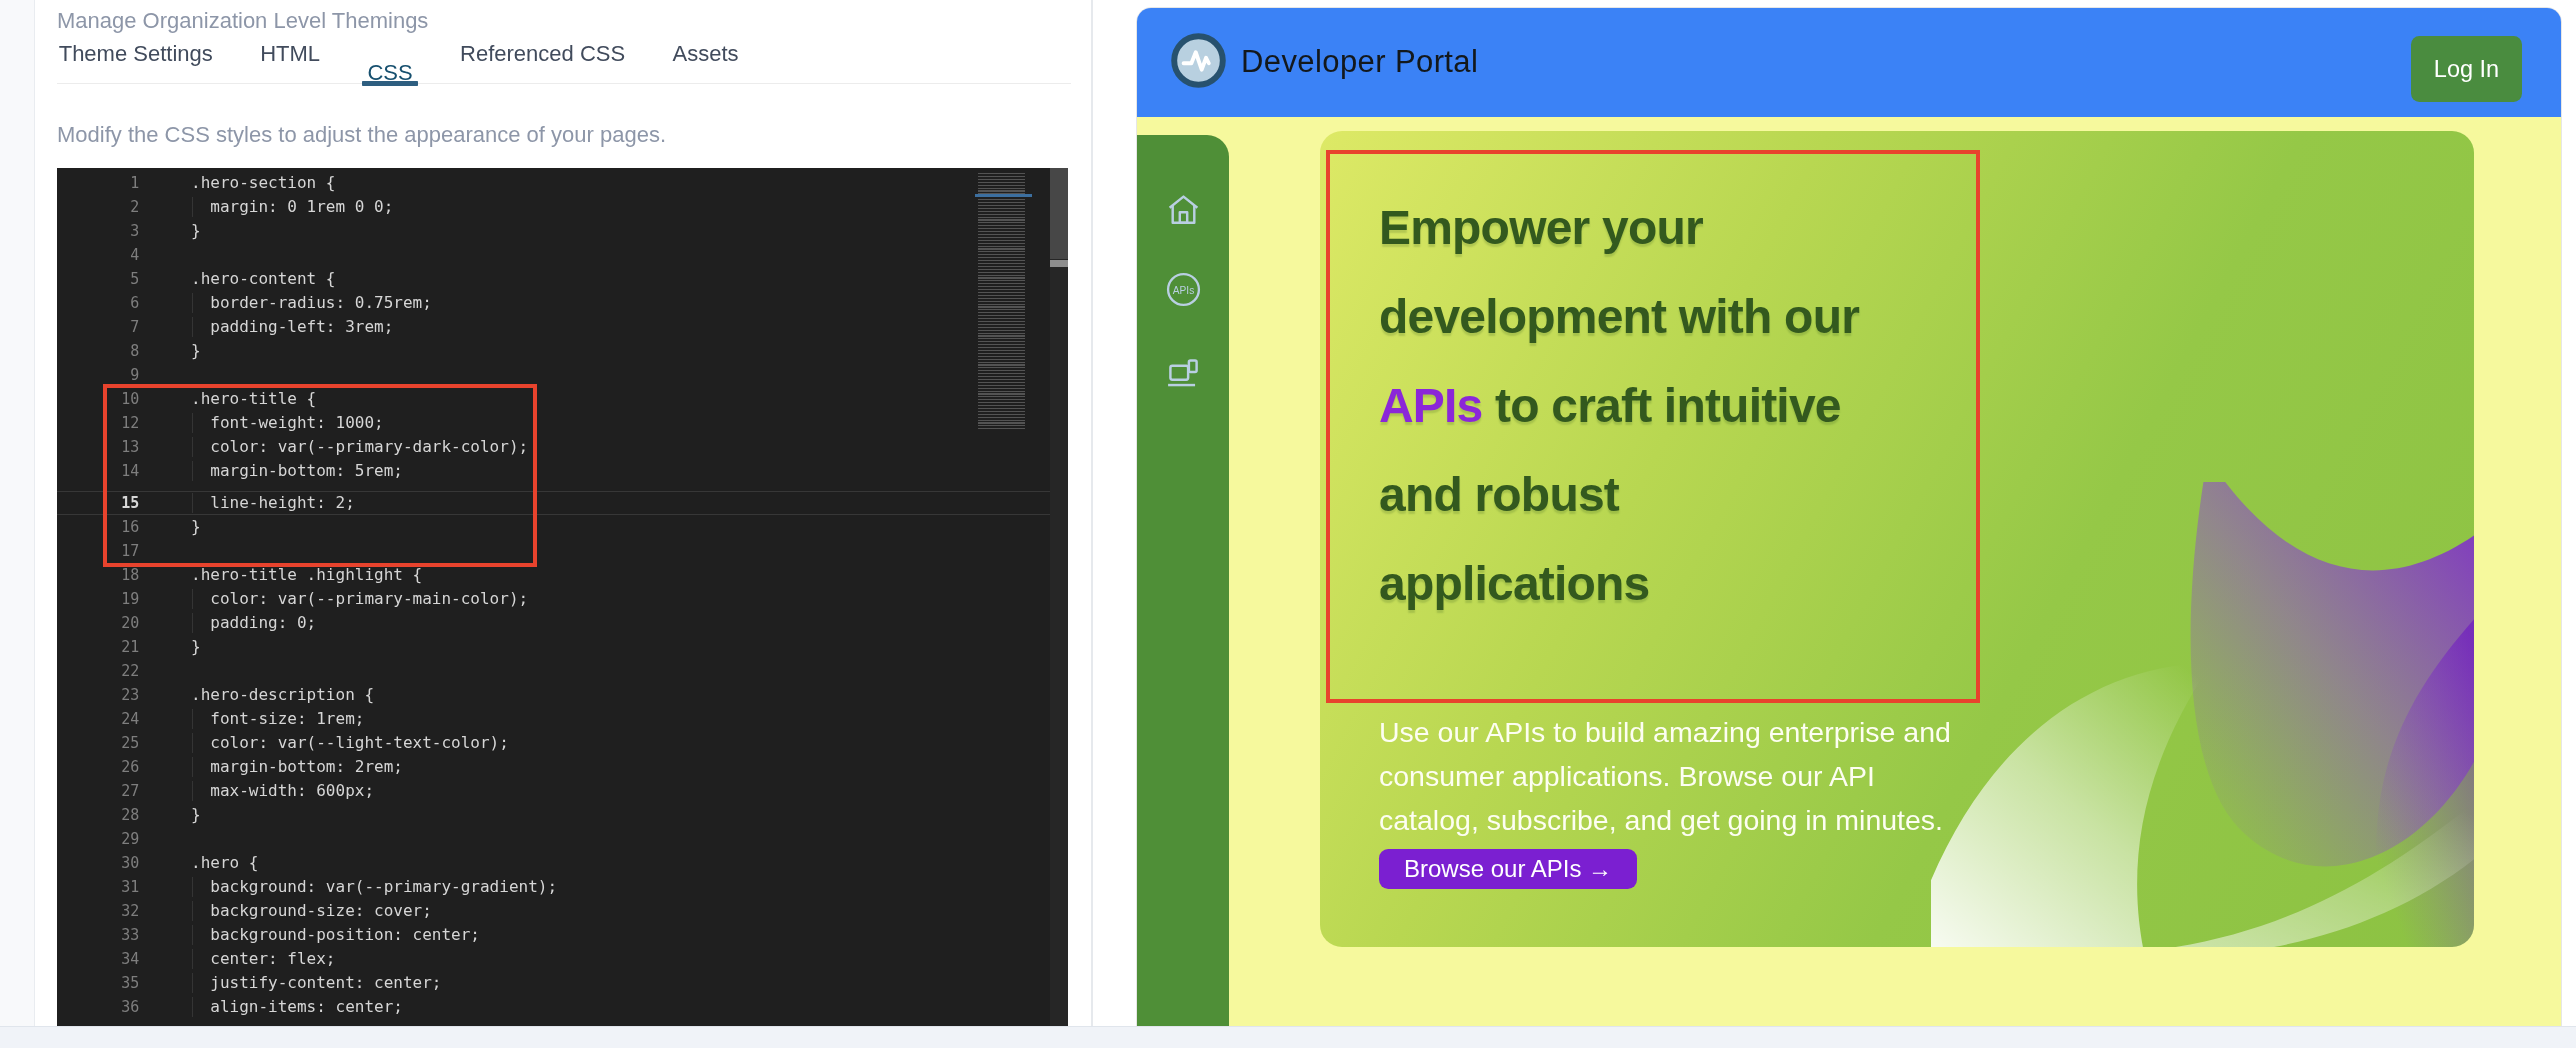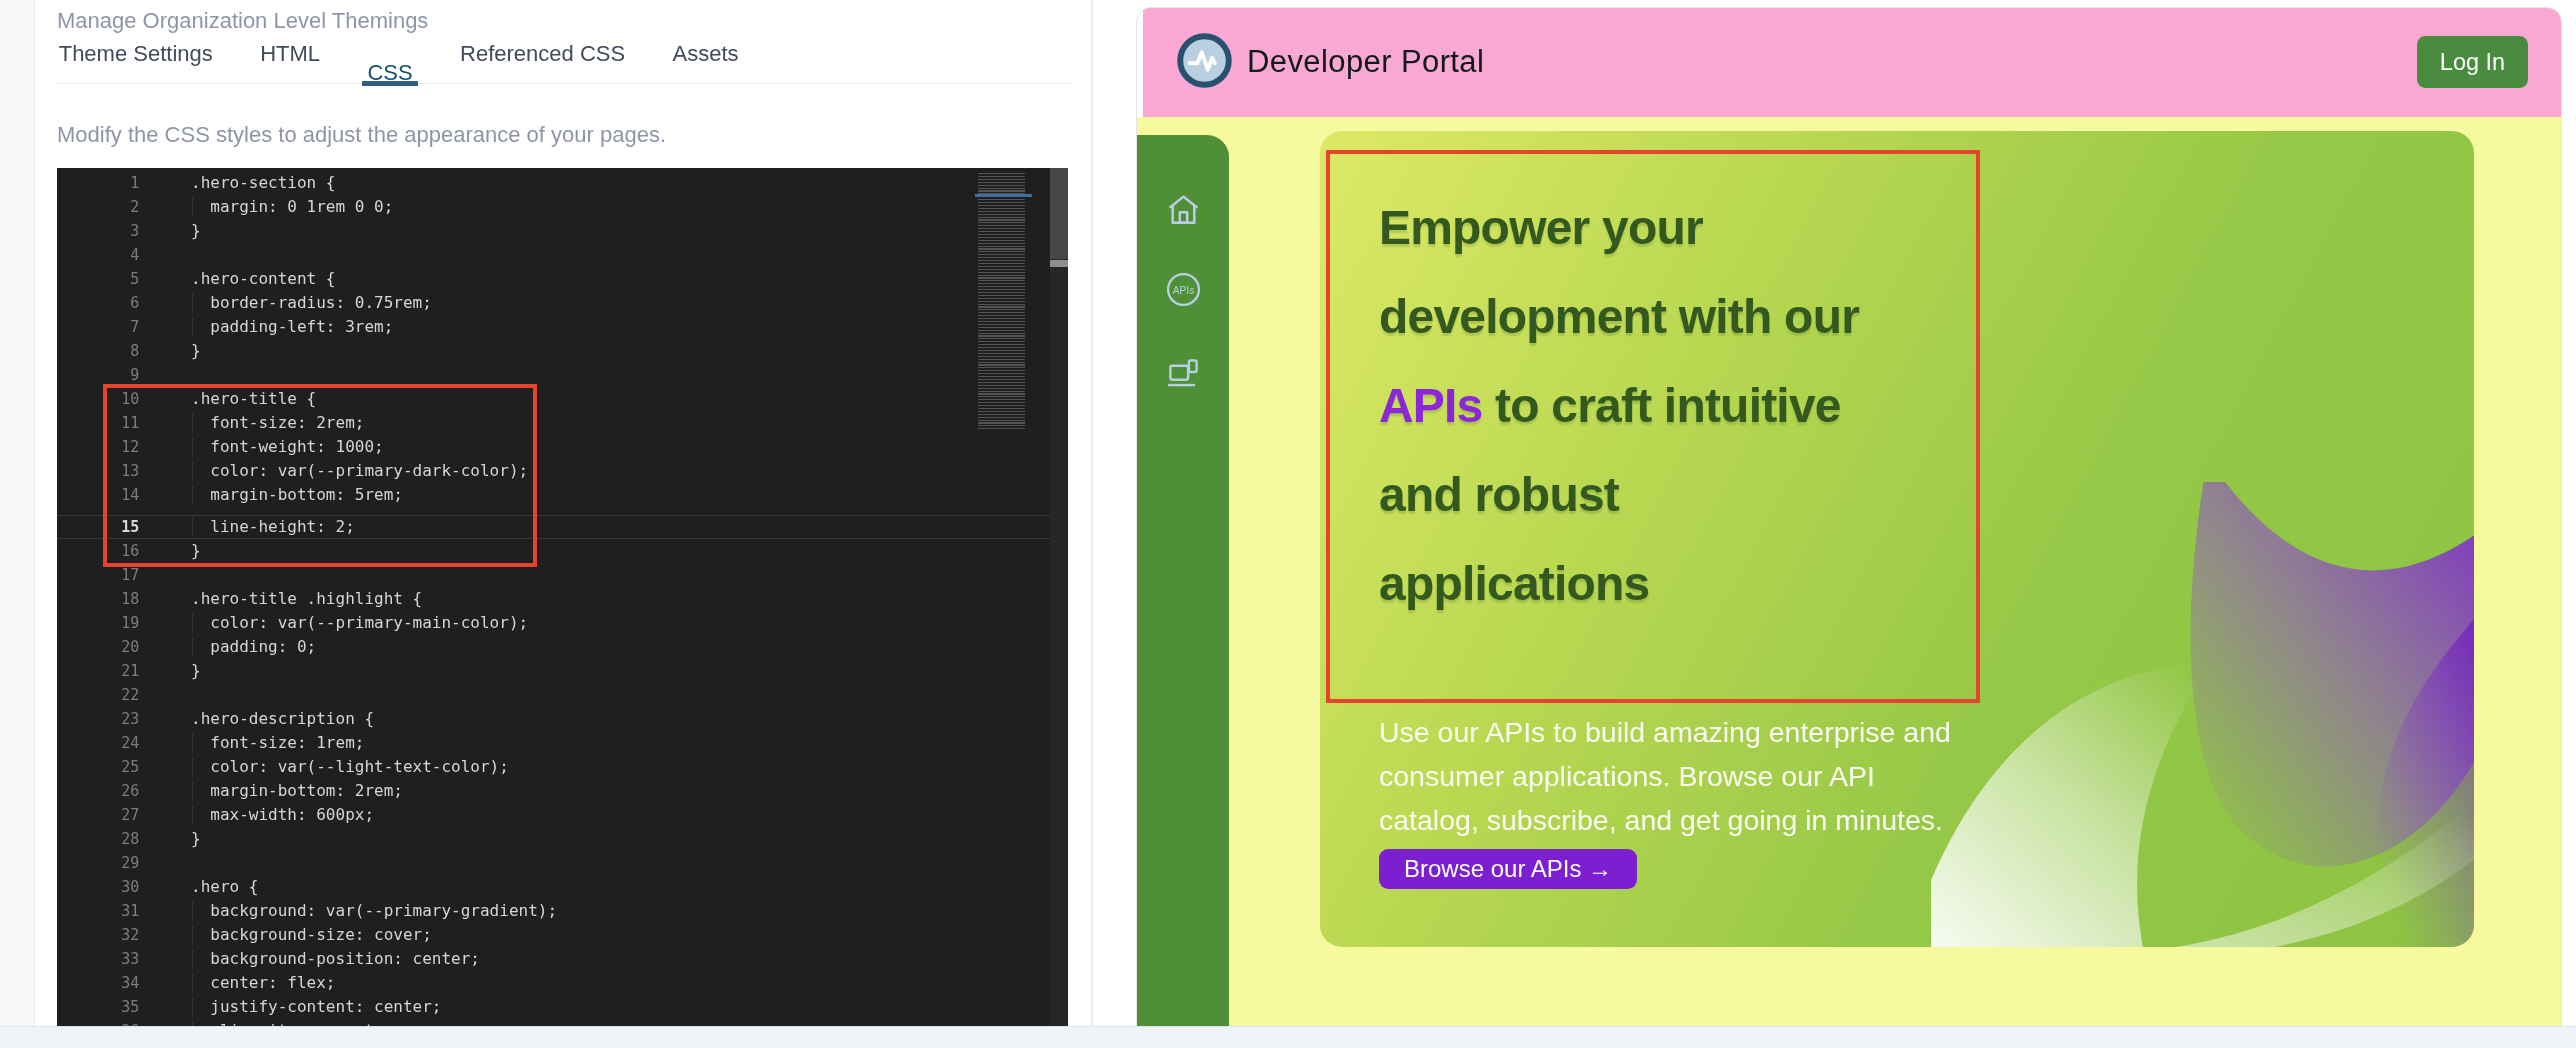--- a/index.html
+++ b/index.html
@@ -45,25 +45,25 @@
 
   .annotation { position:absolute; border:4.2px solid #e8432d; pointer-events:none; z-index:30; }
   .anno-editor { left:46px; top:216px; width:434px; height:183px; }
   .anno-hero { left:5.9px; top:19px; width:654px; height:553px; }
 
   .v-divider { position:absolute; left:1091px; top:0; width:1.7px; height:1026px; background:#e6e9ed; }
 
   
   .preview-panel { position:absolute; left:1136px; top:6.7px; width:1426px; height:1041px;
     background:#fff; border:1.7px solid #e6e6e6; border-radius:15px; overflow:hidden; }
-  .pv-header { position:absolute; left:6px; top:0; width:100%; height:109px; background:#f9a8d4; }
+  .pv-header { position:absolute; left:0; top:0; width:100%; height:109px; background:#3b82f6; }
   .pv-logo { position:absolute; left:34px; top:25px; width:55px; height:55px; }
   .pv-brand { position:absolute; left:104px; top:0; height:109px; display:flex; align-items:center;
     font-size:31px; font-weight:500; color:#13181c; letter-spacing:0.4px; }
-  .login-btn { position:absolute; right:39px; top:28.5px; width:111px; height:52px;
+  .login-btn { position:absolute; right:39px; top:28.5px; width:111px; height:66px;
     background:#4a8c3f; color:#fff; font-size:23.5px; border:none; border-radius:8.4px;
     display:flex; align-items:center; justify-content:center; cursor:pointer;
     font-family:"Liberation Sans", sans-serif; }
 
   .pv-body { position:absolute; left:0; top:109px; width:100%; height:932px; background:#f6f99d; }
   .pv-sidebar { position:absolute; left:0; top:18.4px; width:92px; bottom:0;
     background:#4f8f37; border-top-right-radius:22px; }
   .pv-sb-icon { position:absolute; left:28px; width:37px; height:37px; cursor:pointer; }
   .sb-home { top:57px; } .sb-apis { top:136px; } .sb-apps { top:220px; }
 
@@ -156,24 +156,20 @@
         <div class="row">
           <span class="ln">9</span>
           <span class="code"></span>
         </div>
 
         <div class="row">
           <span class="ln">10</span>
           <span class="code">.hero-title {</span>
         </div>
 
-        <div class="row ind">
-          <span class="ln">11</span>
-          <span class="code">  font-size: 2rem;</span>
-        </div>
 
         <div class="row ind">
           <span class="ln">12</span>
           <span class="code">  font-weight: 1000;</span>
         </div>
 
         <div class="row ind">
           <span class="ln">13</span>
           <span class="code">  color: var(--primary-dark-color);</span>
         </div>

